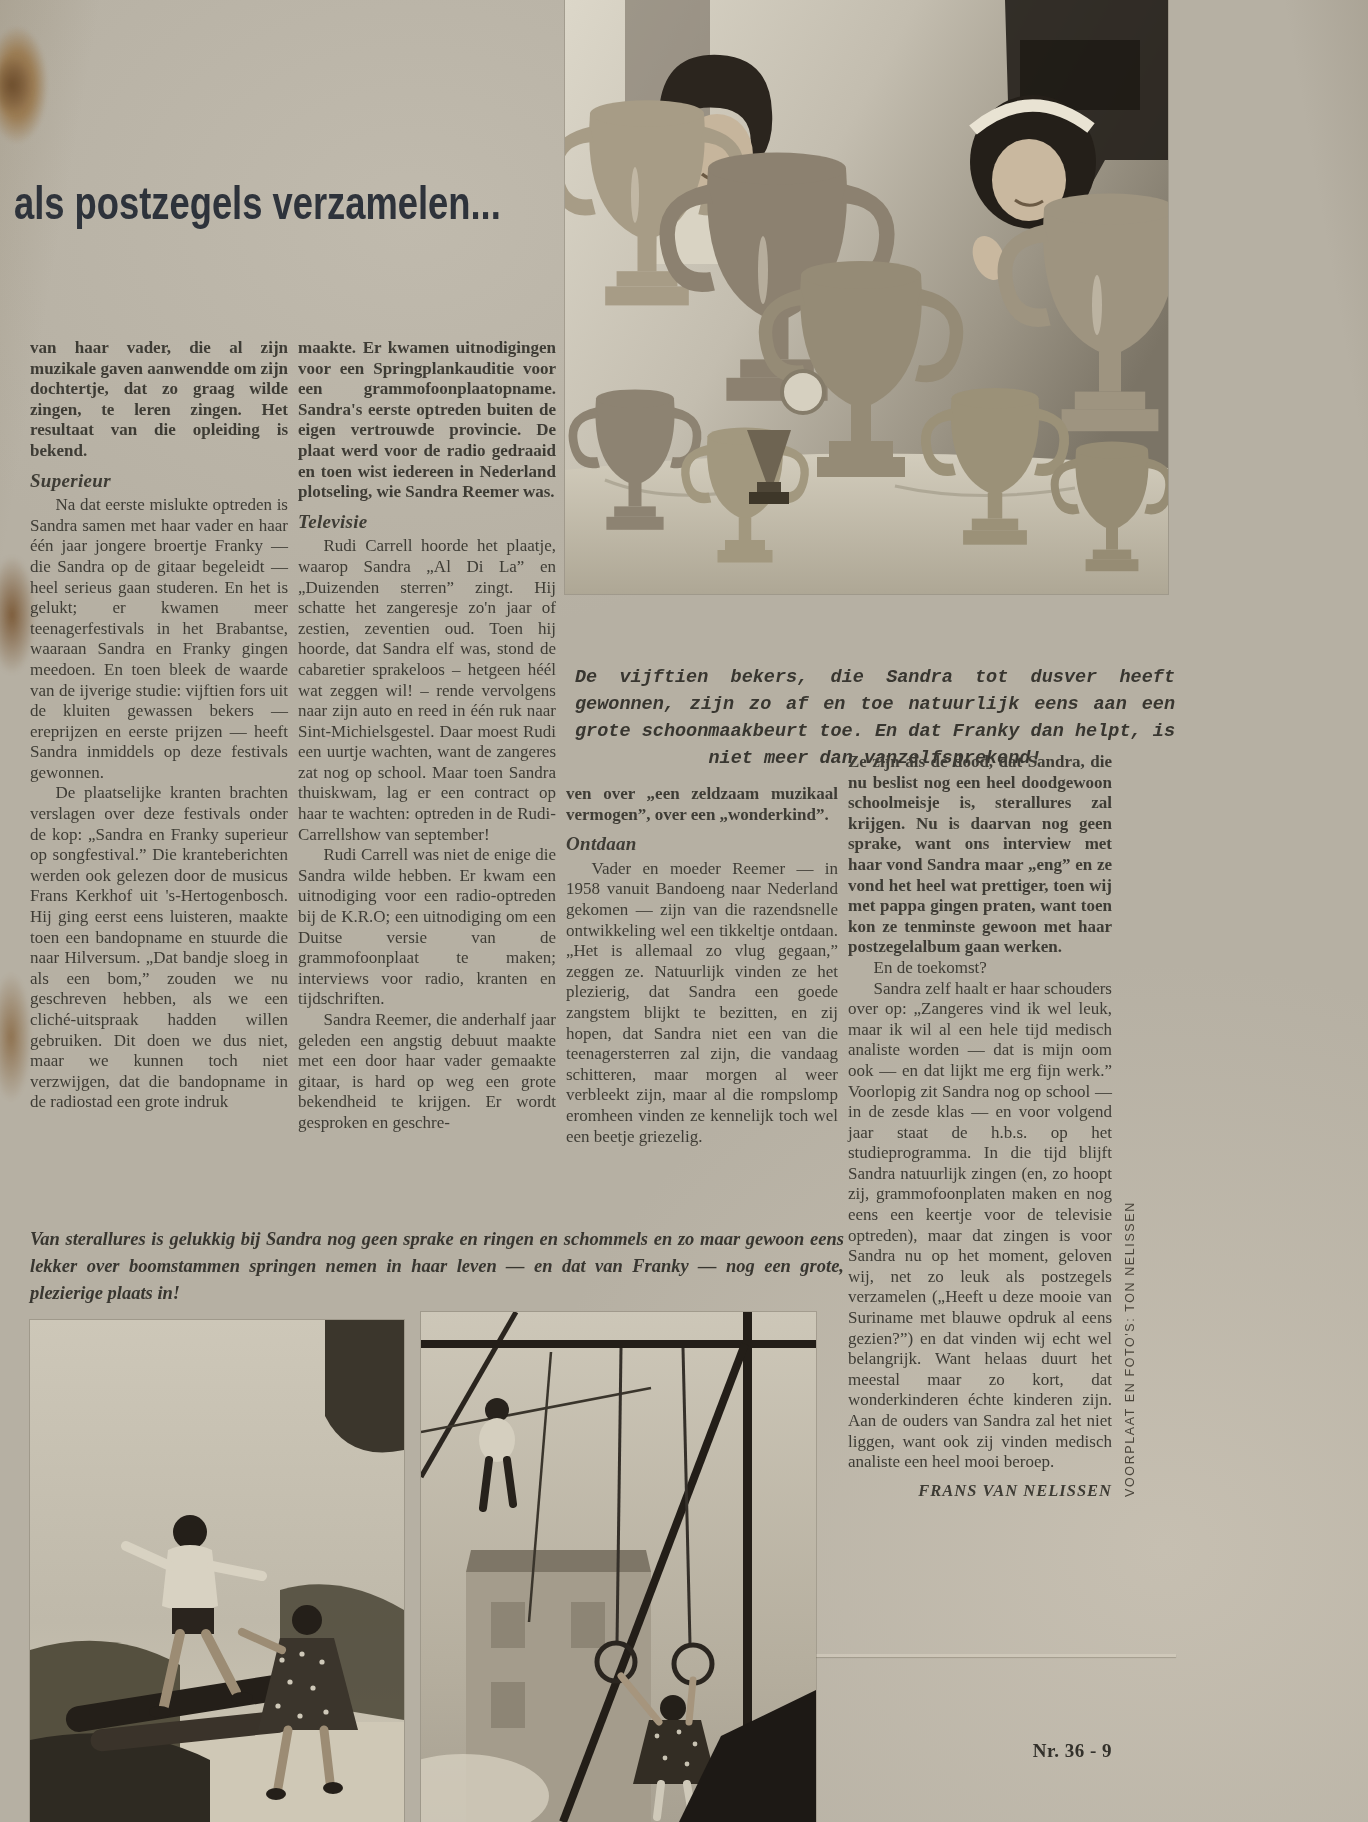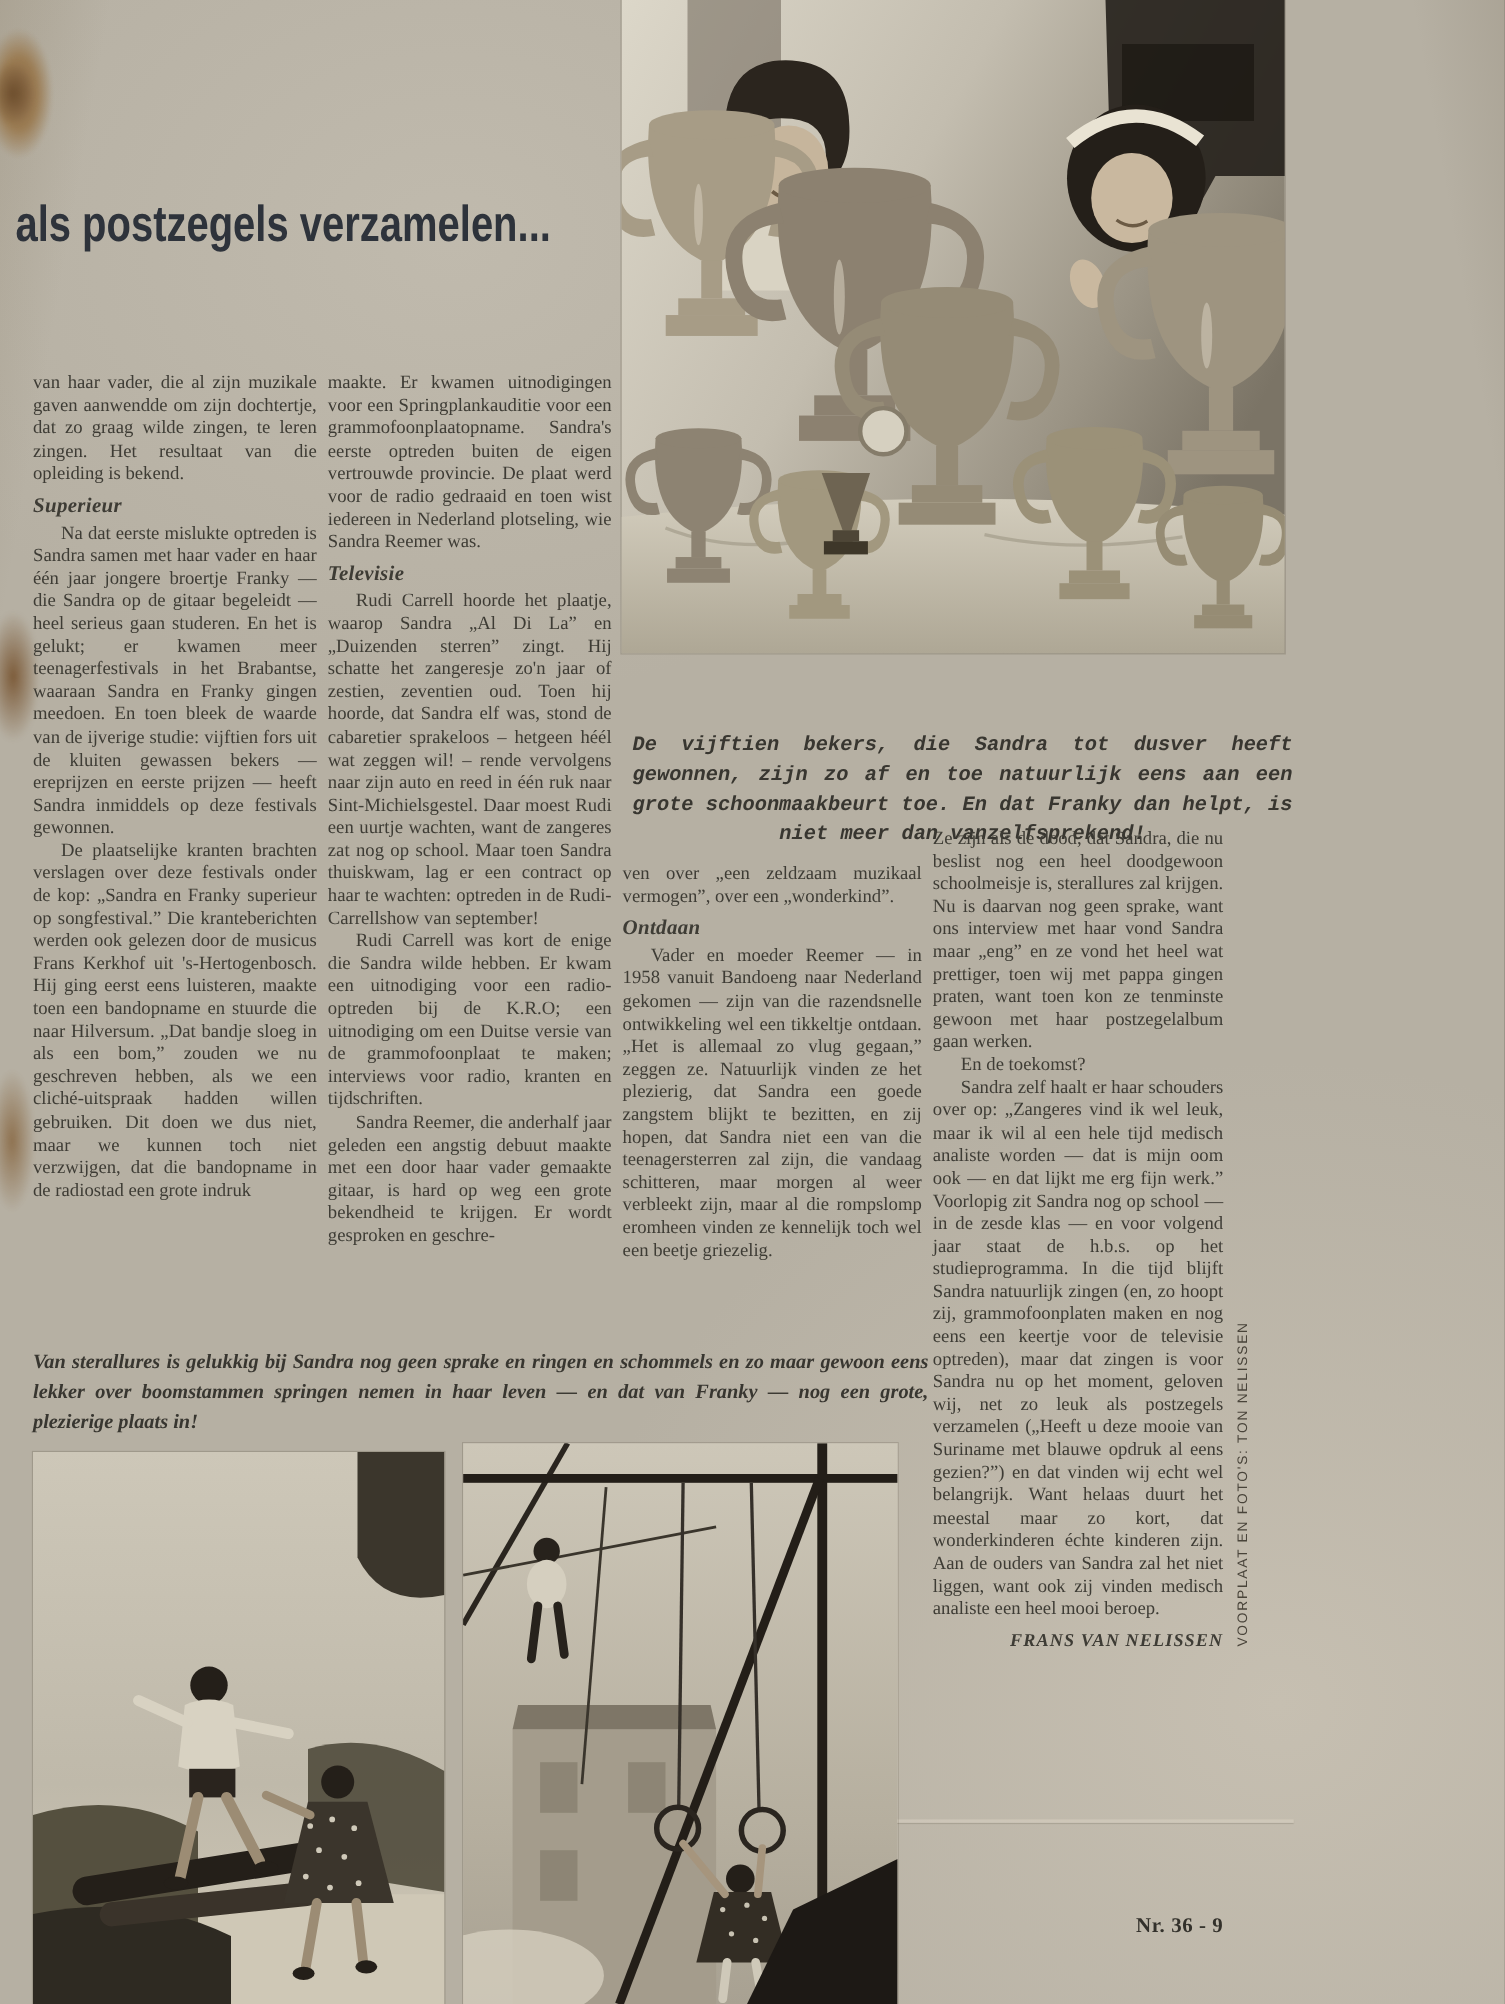--- a/index.html
+++ b/index.html
@@ -36,21 +36,21 @@
   .caption{
     position:absolute;font-style:italic;font-weight:bold;color:#383630;
     font-size:18.5px;line-height:1.46;text-align:justify;
   }
   #trophy-caption{left:575px;top:664px;width:600px;text-align-last:center;font-family:Liberation Mono, monospace;}
   #play-caption{left:30px;top:1226px;width:814px;}
 
   .col{position:absolute;width:258px;font-size:17px;line-height:20.6px;text-align:justify;}
   .col p{margin:0;}
   .col p.ind{text-indent:1.5em;}
-  .col p.cont{text-indent:0;}
+  .col p.cont{text-indent:0;font-weight:bold;}
   .sechead{font-style:italic;font-size:19px;font-weight:600;margin:9px 0 4px 0;text-align:left;letter-spacing:.3px;}
   #col1{left:30px;top:338px;}
   #col2{left:298px;top:338px;}
   #col3{left:566px;top:784px;width:272px;}
   #col4{left:848px;top:752px;width:264px;}
 
   #byline{font-style:italic;font-weight:bold;font-size:16.5px;letter-spacing:1px;text-align:right;margin-top:8px;text-indent:0;}
   #page-number{
     position:absolute;left:848px;top:1740px;width:264px;text-align:right;
     font-size:19px;font-weight:600;color:#33312b;letter-spacing:.5px;font-family:Liberation Serif, serif;
@@ -141,21 +141,21 @@
     <p class="cont">van haar vader, die al zijn muzikale gaven aanwendde om zijn dochtertje, dat zo graag wilde zingen, te leren zingen. Het resultaat van die opleiding is bekend.</p>
     <h3 class="sechead">Superieur</h3>
     <p class="ind">Na dat eerste mislukte optreden is Sandra samen met haar vader en haar één jaar jongere broertje Franky — die Sandra op de gitaar begeleidt — heel serieus gaan studeren. En het is gelukt; er kwamen meer teenagerfestivals in het Brabantse, waaraan Sandra en Franky gingen meedoen. En toen bleek de waarde van de ijverige studie: vijftien fors uit de kluiten gewassen bekers — ereprijzen en eerste prijzen — heeft Sandra inmiddels op deze festivals gewonnen.</p>
     <p class="ind">De plaatselijke kranten brachten verslagen over deze festivals onder de kop: „Sandra en Franky superieur op songfestival.” Die kranteberichten werden ook gelezen door de musicus Frans Kerkhof uit 's-Hertogenbosch. Hij ging eerst eens luisteren, maakte toen een bandopname en stuurde die naar Hilversum. „Dat bandje sloeg in als een bom,” zouden we nu geschreven hebben, als we een cliché-uitspraak hadden willen gebruiken. Dit doen we dus niet, maar we kunnen toch niet verzwijgen, dat die bandopname in de radiostad een grote indruk</p>
   </div>
 
   <div class="col" id="col2">
     <p class="cont">maakte. Er kwamen uitnodigingen voor een Springplankauditie voor een grammofoonplaatopname. Sandra's eerste optreden buiten de eigen vertrouwde provincie. De plaat werd voor de radio gedraaid en toen wist iedereen in Nederland plotseling, wie Sandra Reemer was.</p>
     <h3 class="sechead">Televisie</h3>
     <p class="ind">Rudi Carrell hoorde het plaatje, waarop Sandra „Al Di La” en „Duizenden sterren” zingt. Hij schatte het zangeresje zo'n jaar of zestien, zeventien oud. Toen hij hoorde, dat Sandra elf was, stond de cabaretier sprakeloos – hetgeen héél wat zeggen wil! – rende vervolgens naar zijn auto en reed in één ruk naar Sint-Michielsgestel. Daar moest Rudi een uurtje wachten, want de zangeres zat nog op school. Maar toen Sandra thuiskwam, lag er een contract op haar te wachten: optreden in de Rudi-Carrellshow van september!</p>
-    <p class="ind">Rudi Carrell was kort de enige die Sandra wilde hebben. Er kwam een uitnodiging voor een radio-optreden bij de K.R.O; een uitnodiging om een Duitse versie van de grammofoonplaat te maken; interviews voor radio, kranten en tijdschriften.</p>
+    <p class="ind">Rudi Carrell was niet de enige die Sandra wilde hebben. Er kwam een uitnodiging voor een radio-optreden bij de K.R.O; een uitnodiging om een Duitse versie van de grammofoonplaat te maken; interviews voor radio, kranten en tijdschriften.</p>
     <p class="ind">Sandra Reemer, die anderhalf jaar geleden een angstig debuut maakte met een door haar vader gemaakte gitaar, is hard op weg een grote bekendheid te krijgen. Er wordt gesproken en geschre-</p>
   </div>
 
   <div class="col" id="col3">
     <p class="cont">ven over „een zeldzaam muzikaal vermogen”, over een „wonderkind”.</p>
     <h3 class="sechead">Ontdaan</h3>
     <p class="ind">Vader en moeder Reemer — in 1958 vanuit Bandoeng naar Nederland gekomen — zijn van die razendsnelle ontwikkeling wel een tikkeltje ontdaan. „Het is allemaal zo vlug gegaan,” zeggen ze. Natuurlijk vinden ze het plezierig, dat Sandra een goede zangstem blijkt te bezitten, en zij hopen, dat Sandra niet een van die teenagersterren zal zijn, die vandaag schitteren, maar morgen al weer verbleekt zijn, maar al die rompslomp eromheen vinden ze kennelijk toch wel een beetje griezelig.</p>
   </div>
 
   <div class="col" id="col4">

